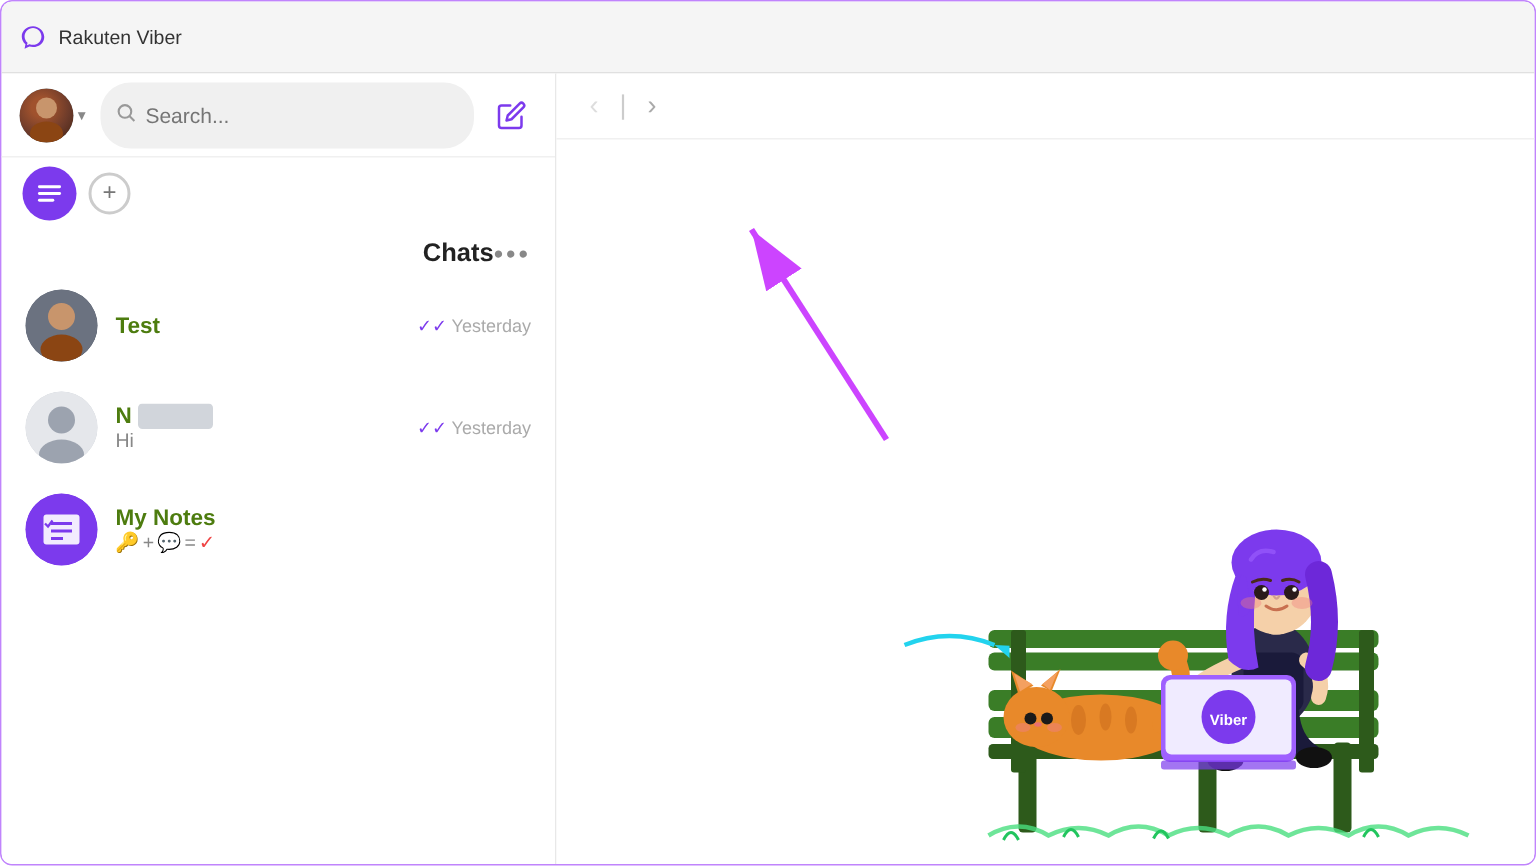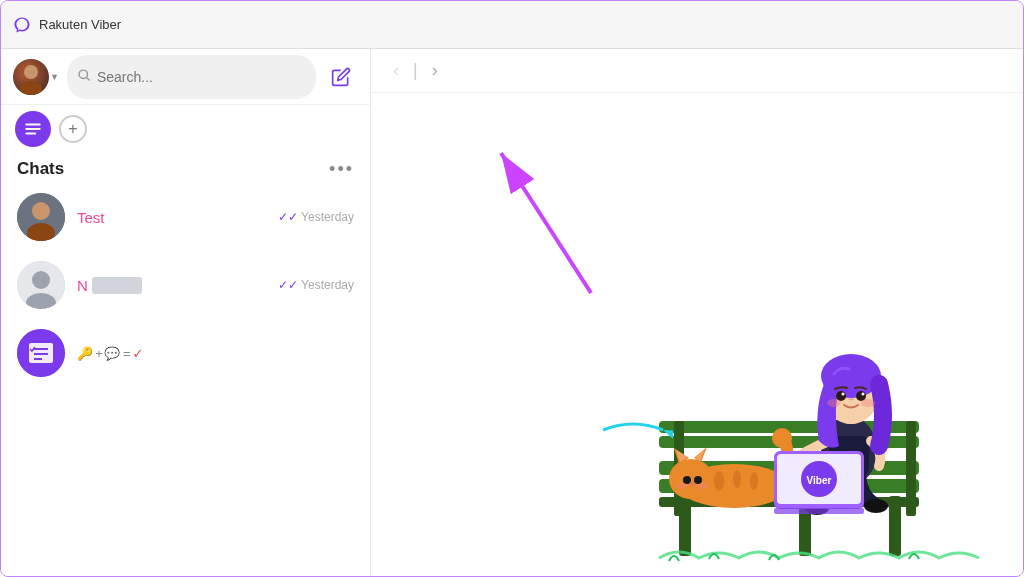--- a/index.html
+++ b/index.html
@@ -140,21 +140,21 @@
       cursor: pointer;
       color: #777;
       font-size: 16px;
     }
 
     
     .section-header {
       padding: 8px 16px 4px;
       display: flex;
       align-items: center;
-      justify-content: space-between;
+      justify-content: flex-end;
     }
     .section-title {
       font-size: 17px;
       font-weight: 700;
       color: #222;
     }
     .more-btn {
       color: #888;
       font-size: 18px;
       cursor: pointer;
@@ -192,22 +192,22 @@
     }
     .avatar-notes {
       background: #7c3aed;
     }
     .chat-content {
       flex: 1;
       min-width: 0;
     }
     .chat-name {
       font-size: 15px;
-      font-weight: 400;
-      color: #ec4899;
+      font-weight: 700;
+      color: #4d7c0f;
       white-space: nowrap;
       overflow: hidden;
       text-overflow: ellipsis;
     }
     .chat-preview {
       font-size: 13px;
       color: #888;
       white-space: nowrap;
       overflow: hidden;
       text-overflow: ellipsis;
@@ -400,20 +400,21 @@
             <circle cx="24" cy="24" r="24" fill="#e5e7eb"></circle>
             <circle cx="24" cy="19" r="9" fill="#9ca3af"></circle>
             <ellipse cx="24" cy="42" rx="15" ry="10" fill="#9ca3af"></ellipse>
           </svg>
         </div>
         <div class="chat-content">
           <div class="chat-name">
             <span>N</span>
             <span class="blurred-name">&nbsp;&nbsp;&nbsp;&nbsp;&nbsp;&nbsp;&nbsp;&nbsp;&nbsp;&nbsp;&nbsp;&nbsp;</span>
           </div>
+          <div class="chat-preview">Hi</div>
         </div>
         <div class="chat-meta">
           <div class="chat-time">
             <span class="double-check">✓✓</span>
             <span>Yesterday</span>
           </div>
         </div>
       </div>
 
       <div class="chat-item">
@@ -422,20 +423,21 @@
             <circle cx="24" cy="24" r="24" fill="#7c3aed"></circle>
 
             <rect x="12" y="14" width="24" height="20" rx="2" fill="white" opacity="0.9"></rect>
             <line x1="17" y1="20" x2="31" y2="20" stroke="#7c3aed" stroke-width="2"></line>
             <line x1="17" y1="25" x2="31" y2="25" stroke="#7c3aed" stroke-width="2"></line>
             <line x1="17" y1="30" x2="25" y2="30" stroke="#7c3aed" stroke-width="2"></line>
             <polyline points="13,20 15,22 18,18" stroke="#7c3aed" stroke-width="1.5" fill="none"></polyline>
           </svg>
         </div>
         <div class="chat-content">
+          <div class="chat-name">My Notes</div>
           <div class="chat-preview notes-preview">
             <span>🔑</span>
               <span>+</span>
               <span>💬</span>
               <span>=</span>
               <span style="color:#ef4444;">✓</span>
           </div>
         </div>
         <div class="chat-meta">
         </div>

